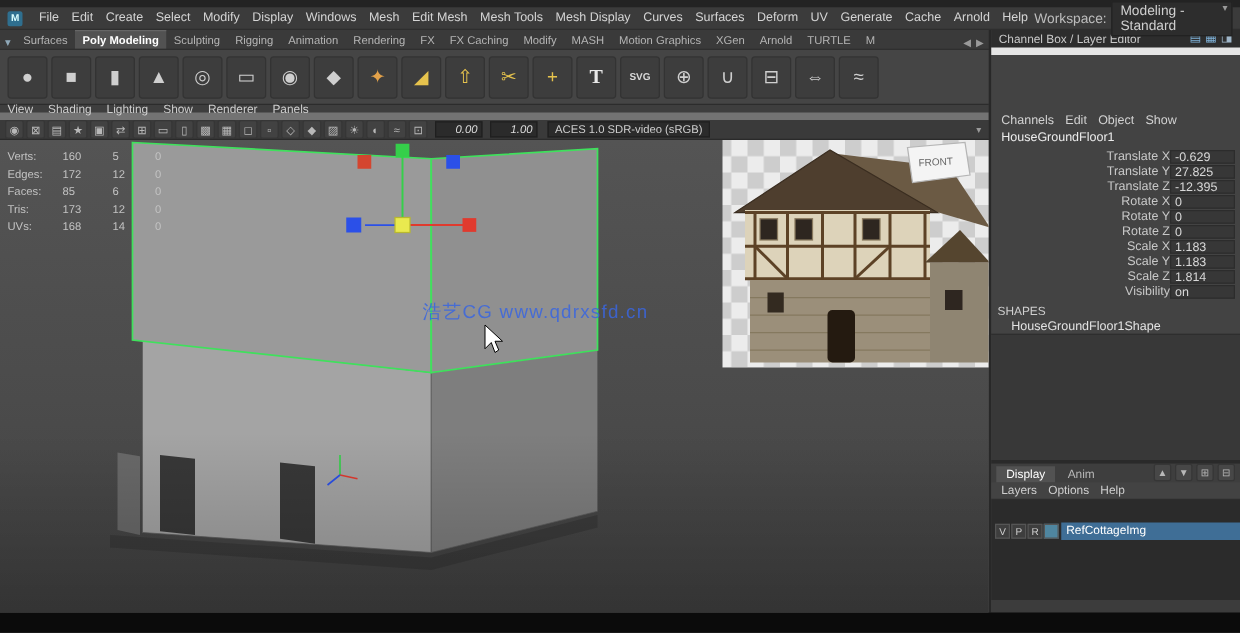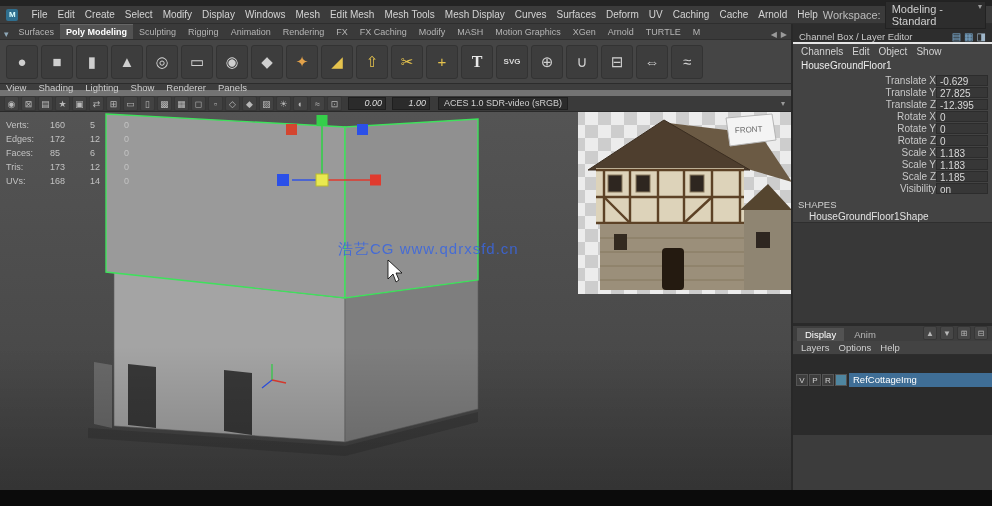--- a/index.html
+++ b/index.html
@@ -49,25 +49,25 @@
             padding:0 3px;height:11px;line-height:11px;margin-left:4px;font-style:italic;}
   .vt-colorspace{margin-left:6px;background:#2b2b2b;border:1px solid #1f1f1f;color:#cfcfcf;
                  padding:0 5px;height:11px;line-height:11px;white-space:nowrap;}
   .vt-dd{margin-left:auto;color:#9a9a9a;font-size:8px;padding-right:2px;}
   .vp-canvas{flex:1;position:relative;background:linear-gradient(#545454,#4b4b4b 55%,#424242);overflow:hidden;padding-left:12px;}
   .hud{position:absolute;left:6px;top:6px;display:grid;grid-template-columns:44px 40px 34px 22px;
        font-size:9px;color:#c2c2c2;line-height:14px;z-index:3;}
   .hud span{white-space:nowrap;}
   .scene-svg{position:absolute;inset:0;}
   
-  .cb-titlebar{height:20px;background:#2d2d2d;display:flex;align-items:flex-end;font-size:9.5px;color:#c9c9c9;
-               padding:0 6px;gap:3px;border-bottom:2px solid #e5e5e5;box-sizing:border-box;}
+  .cb-titlebar{height:20px;background:#2d2d2d;display:flex;align-items:center;font-size:9.5px;color:#c9c9c9;
+               padding:0 6px;gap:3px;border-bottom:6px solid #e5e5e5;box-sizing:border-box;}
   .cb-title{flex:1;white-space:nowrap;overflow:hidden;}
   .cbt-icon{font-size:10px;line-height:1;cursor:default;}
-  .cb-menus{height:15px;display:flex;gap:9px;align-items:center;font-size:10px;color:#d2d2d2;padding:0 8px;}
+  .cb-menus{height:15px;display:flex;gap:9px;align-items:center;font-size:10px;color:#d2d2d2;padding:0 8px;margin-top:45px;}
   .cb-object{height:13px;font-size:10px;color:#ececec;padding:0 8px;display:flex;align-items:center;}
   .cb-attrs{padding:2px 4px 4px 0;}
   .cb-row{display:flex;justify-content:flex-end;align-items:center;height:12px;font-size:10px;}
   .cb-label{color:#c8c8c8;white-space:nowrap;}
   .cb-value{width:52px;background:#373737;border:1px solid #2c2c2c;color:#d8d8d8;height:11px;
             line-height:11px;padding:0 3px;box-sizing:border-box;}
   .cb-shapes{height:12px;font-size:9.5px;color:#cfcfcf;padding:0 5px;display:flex;align-items:center;}
   .cb-shapename{height:12px;font-size:10px;color:#e2e2e2;padding:0 5px 0 16px;display:flex;align-items:center;}
   .cb-empty{flex:1;background:#383838;border-top:1px solid #2e2e2e;min-height:100px;}
   .panel-divider{height:3px;background:#2a2a2a;}
@@ -108,21 +108,21 @@
       <span class="menu-item" data-name="menubar-item">Display</span>
       <span class="menu-item" data-name="menubar-item">Windows</span>
       <span class="menu-item" data-name="menubar-item">Mesh</span>
       <span class="menu-item" data-name="menubar-item">Edit Mesh</span>
       <span class="menu-item" data-name="menubar-item">Mesh Tools</span>
       <span class="menu-item" data-name="menubar-item">Mesh Display</span>
       <span class="menu-item" data-name="menubar-item">Curves</span>
       <span class="menu-item" data-name="menubar-item">Surfaces</span>
       <span class="menu-item" data-name="menubar-item">Deform</span>
       <span class="menu-item" data-name="menubar-item">UV</span>
-      <span class="menu-item" data-name="menubar-item">Caching</span>
+      <span class="menu-item" data-name="menubar-item">Generate</span>
       <span class="menu-item" data-name="menubar-item">Cache</span>
       <span class="menu-item" data-name="menubar-item">Arnold</span>
       <span class="menu-item" data-name="menubar-item">Help</span>
     <div class="mb-spacer" data-name="menubar-spacer"></div>
     <div class="workspace" data-name="workspace-selector">
       <span data-name="workspace-label">Workspace:</span>
       <span class="ws-value" data-name="workspace-value">Modeling - Standard</span>
     </div>
   </div>
 
@@ -411,21 +411,21 @@
           <div class="cb-row" data-name="channel-row">
             <span class="cb-label" data-name="channel-label">Scale X</span>
             <span class="cb-value" data-name="channel-value-field">1.183</span>
           </div>
           <div class="cb-row" data-name="channel-row">
             <span class="cb-label" data-name="channel-label">Scale Y</span>
             <span class="cb-value" data-name="channel-value-field">1.183</span>
           </div>
           <div class="cb-row" data-name="channel-row">
             <span class="cb-label" data-name="channel-label">Scale Z</span>
-            <span class="cb-value" data-name="channel-value-field">1.185</span>
+            <span class="cb-value" data-name="channel-value-field">1.814</span>
           </div>
           <div class="cb-row" data-name="channel-row">
             <span class="cb-label" data-name="channel-label">Visibility</span>
             <span class="cb-value" data-name="channel-value-field">on</span>
           </div>
       </div>
       <div class="cb-shapes" data-name="shapes-header">SHAPES</div>
       <div class="cb-shapename" data-name="shape-node-name">HouseGroundFloor1Shape</div>
       <div class="cb-empty" data-name="channel-box-empty-area"></div>
 

